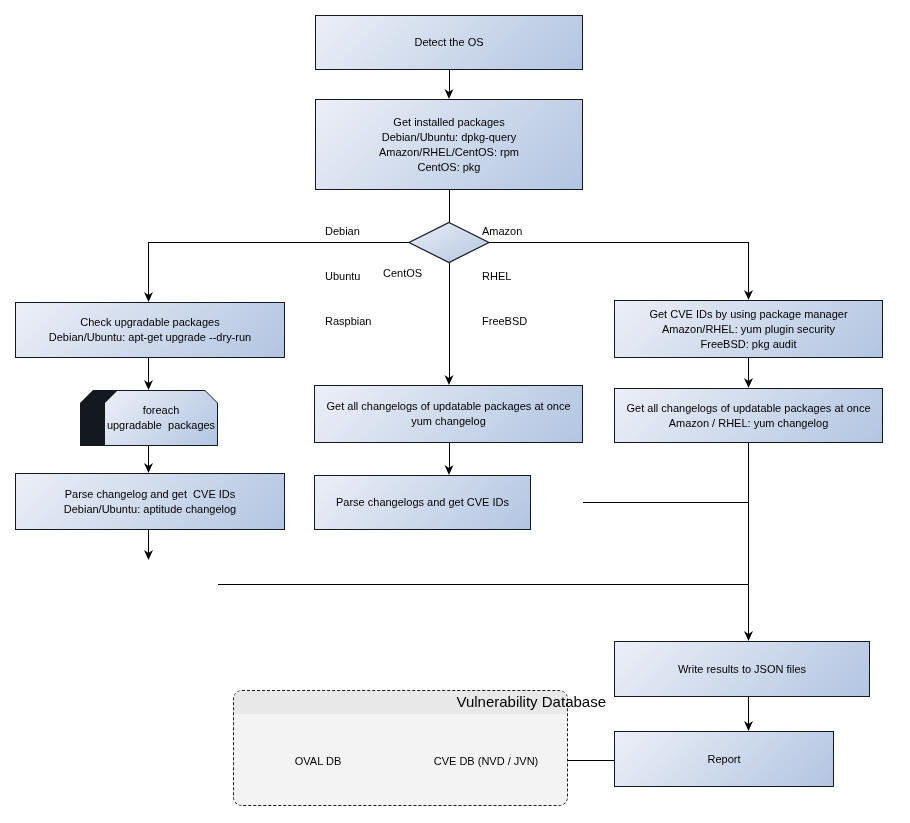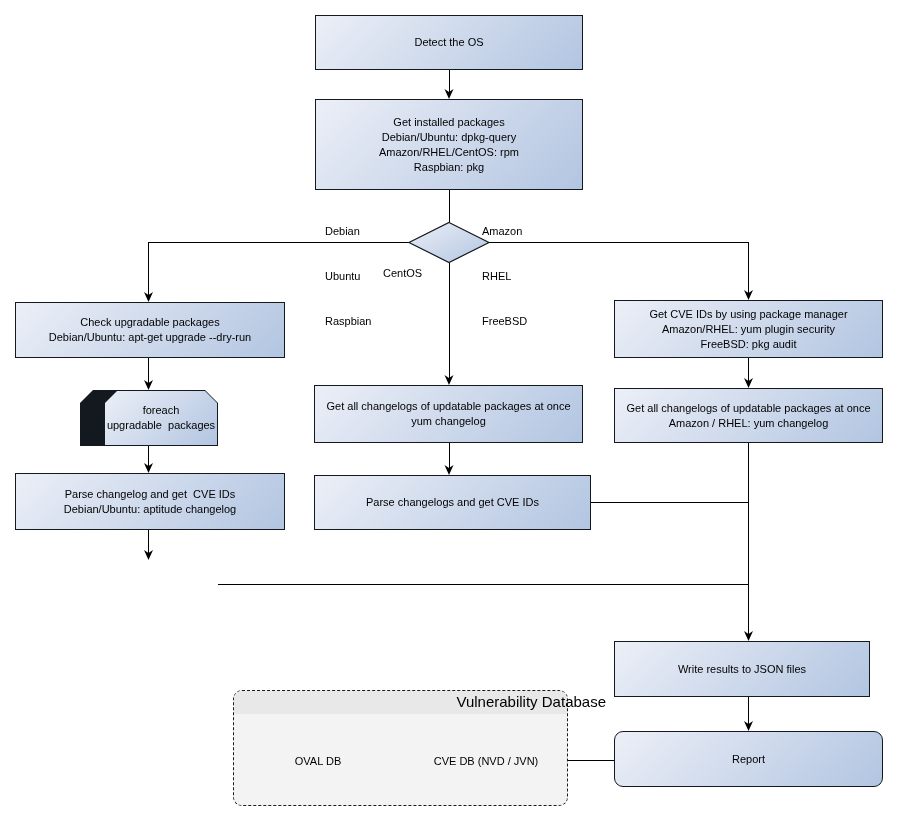--- a/index.html
+++ b/index.html
@@ -181,21 +181,21 @@
   <div class="cyl-label" style="left:416px; top:755px; width:140px;">CVE DB (NVD / JVN)</div>
 
   <div class="box" style="left:315px; top:15px; width:268px; height:55px;">
     <div class="box-line">Detect the OS</div>
   </div>
 
   <div class="box" style="left:315px; top:99px; width:268px; height:91px;">
     <div class="box-line">Get installed packages</div>
     <div class="box-line">Debian/Ubuntu: dpkg-query</div>
     <div class="box-line">Amazon/RHEL/CentOS: rpm</div>
-    <div class="box-line">Raspbian: pkg</div>
+    <div class="box-line">CentOS: pkg</div>
   </div>
 
   <div class="box" style="left:15px; top:302px; width:270px; height:56px;">
     <div class="box-line">Check upgradable packages</div>
     <div class="box-line">Debian/Ubuntu: apt-get upgrade --dry-run</div>
   </div>
 
   <div class="loop-shape bevel-top" style="left:80px; top:390px; width:138px; height:56px;">
     <div class="loop-inner">
       <div class="box-line">foreach</div>
@@ -207,40 +207,40 @@
     <div class="box-line">Parse changelog and get  CVE IDs</div>
     <div class="box-line">Debian/Ubuntu: aptitude changelog</div>
   </div>
 
 
   <div class="box" style="left:314px; top:385px; width:269px; height:58px;">
     <div class="box-line">Get all changelogs of updatable packages at once</div>
     <div class="box-line">yum changelog</div>
   </div>
 
-  <div class="box" style="left:314px; top:475px; width:277px; height:55px;">
+  <div class="box" style="left:314px; top:475px; width:217px; height:55px;">
     <div class="box-line">Parse changelogs and get CVE IDs</div>
   </div>
 
   <div class="box" style="left:614px; top:300px; width:269px; height:58px;">
     <div class="box-line">Get CVE IDs by using package manager</div>
     <div class="box-line">Amazon/RHEL: yum plugin security</div>
     <div class="box-line">FreeBSD: pkg audit</div>
   </div>
 
   <div class="box" style="left:614px; top:388px; width:269px; height:55px;">
     <div class="box-line">Get all changelogs of updatable packages at once</div>
     <div class="box-line">Amazon / RHEL: yum changelog</div>
   </div>
 
   <div class="box" style="left:614px; top:641px; width:256px; height:56px;">
     <div class="box-line">Write results to JSON files</div>
   </div>
 
-  <div class="box" style="left:614px; top:731px; width:269px; height:56px;border-radius:9px;">
+  <div class="box" style="left:614px; top:731px; width:220px; height:56px;">
     <div class="box-line">Report</div>
   </div>
 
   <div class="edge-label" style="left:325px; top:194px; width:90px;">
     <div>Debian</div>
     <div>Ubuntu</div>
     <div>Raspbian</div>
   </div>
 
   <div class="edge-label" style="left:482px; top:194px; width:90px;">

